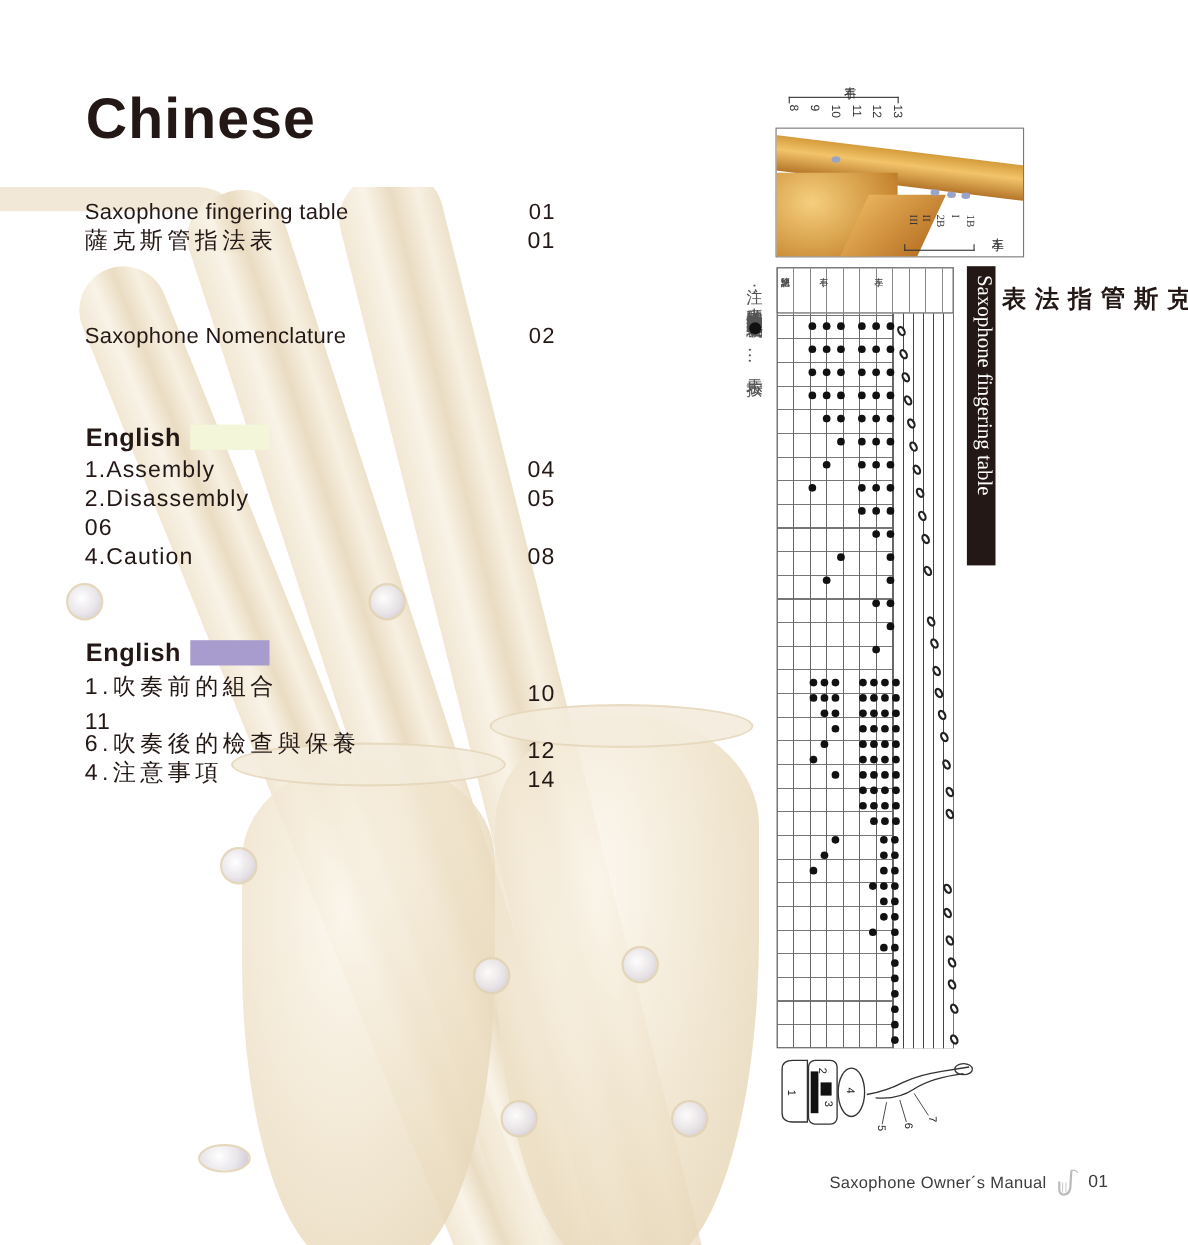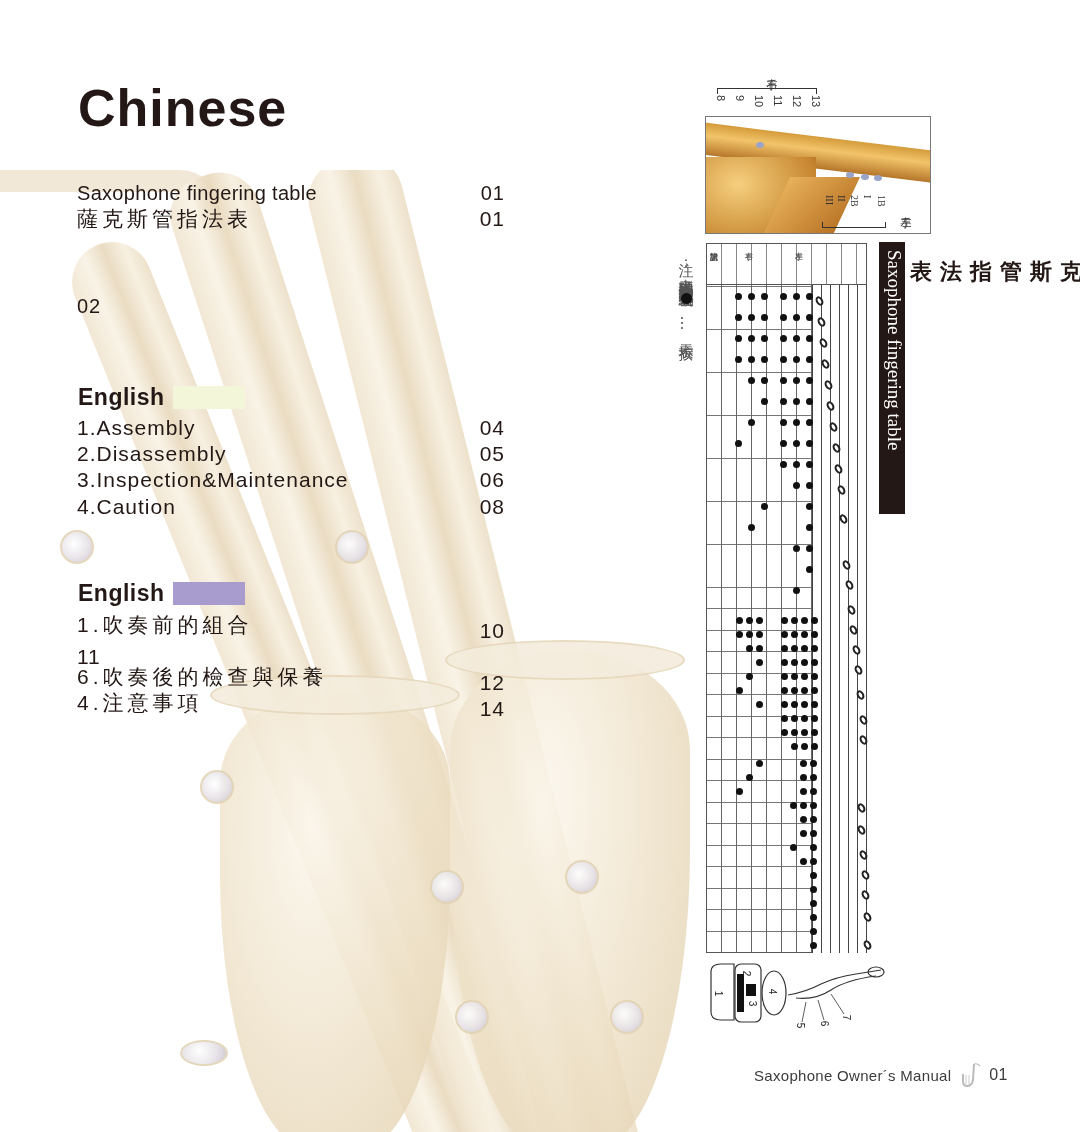--- a/index.html
+++ b/index.html
@@ -94,37 +94,37 @@
 
 <div class="toc-row regular" style="top:180px">
   <span>Saxophone fingering table</span>
   <span class="pg">01</span>
 </div>
 <div class="toc-row" style="top:206px">
   <span style="letter-spacing:4px">薩克斯管指法表</span>
   <span class="pg">01</span>
 </div>
 <div class="toc-row regular" style="top:293px">
+  <span>Saxophone Nomenclature</span>
   <span class="pg">02</span>
 </div>
 
 <div class="section-head" style="top:384px">
   <span>English</span>
   <span class="swatch" style="background:#f3f6d8"></span>
 </div>
 <div class="toc-row" style="top:415px">
   <span>1.Assembly</span>
   <span class="pg">04</span>
 </div>
 <div class="toc-row" style="top:441px">
   <span>2.Disassembly</span>
   <span class="pg">05</span>
 </div>
 <div class="toc-row" style="top:467px">
-  <span>3.Inspection&amp;Maintenance</span>
   <span class="pg">06</span>
 </div>
 <div class="toc-row" style="top:494px">
   <span>4.Caution</span>
   <span class="pg">08</span>
 </div>
 
 <div class="section-head" style="top:580px">
   <span>English</span>
   <span class="swatch" style="background:#a89ccf"></span>

